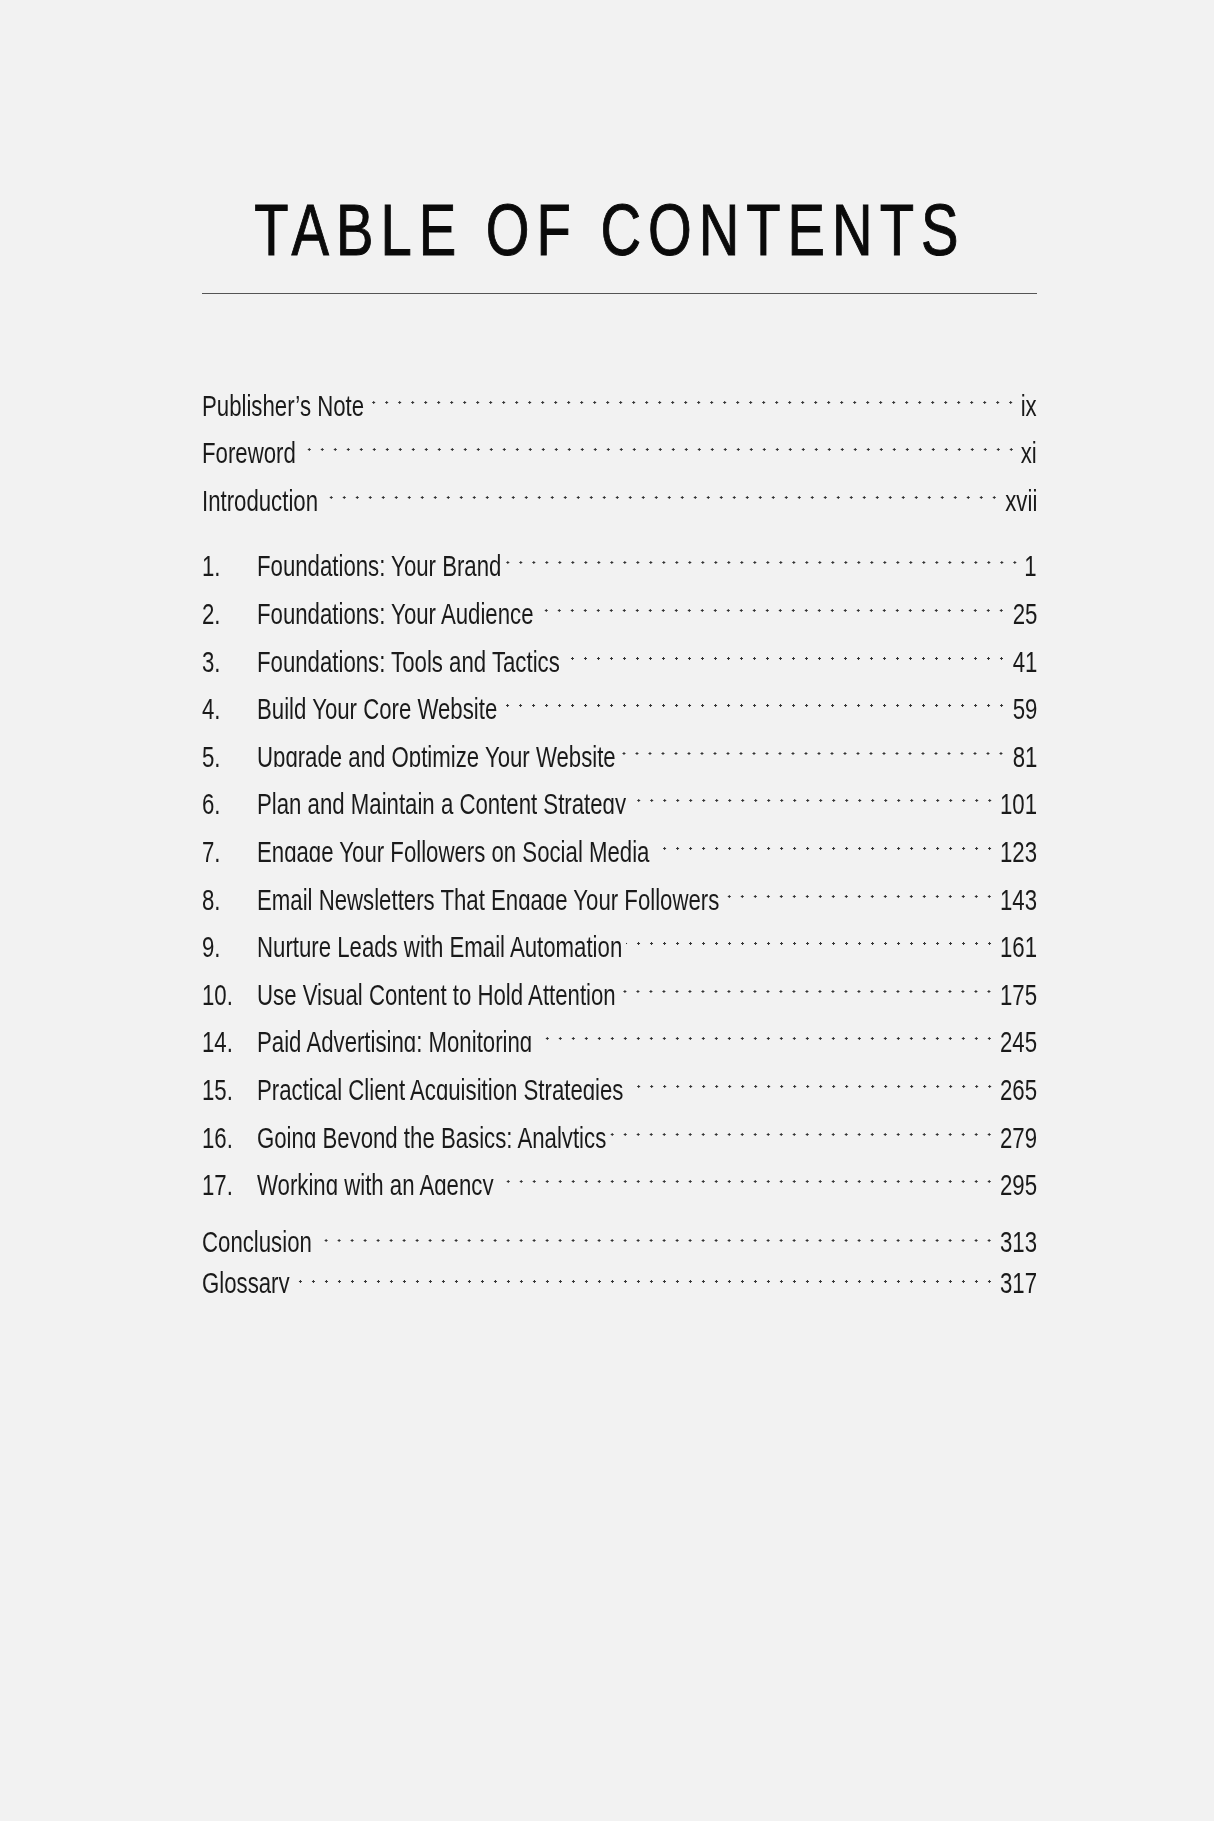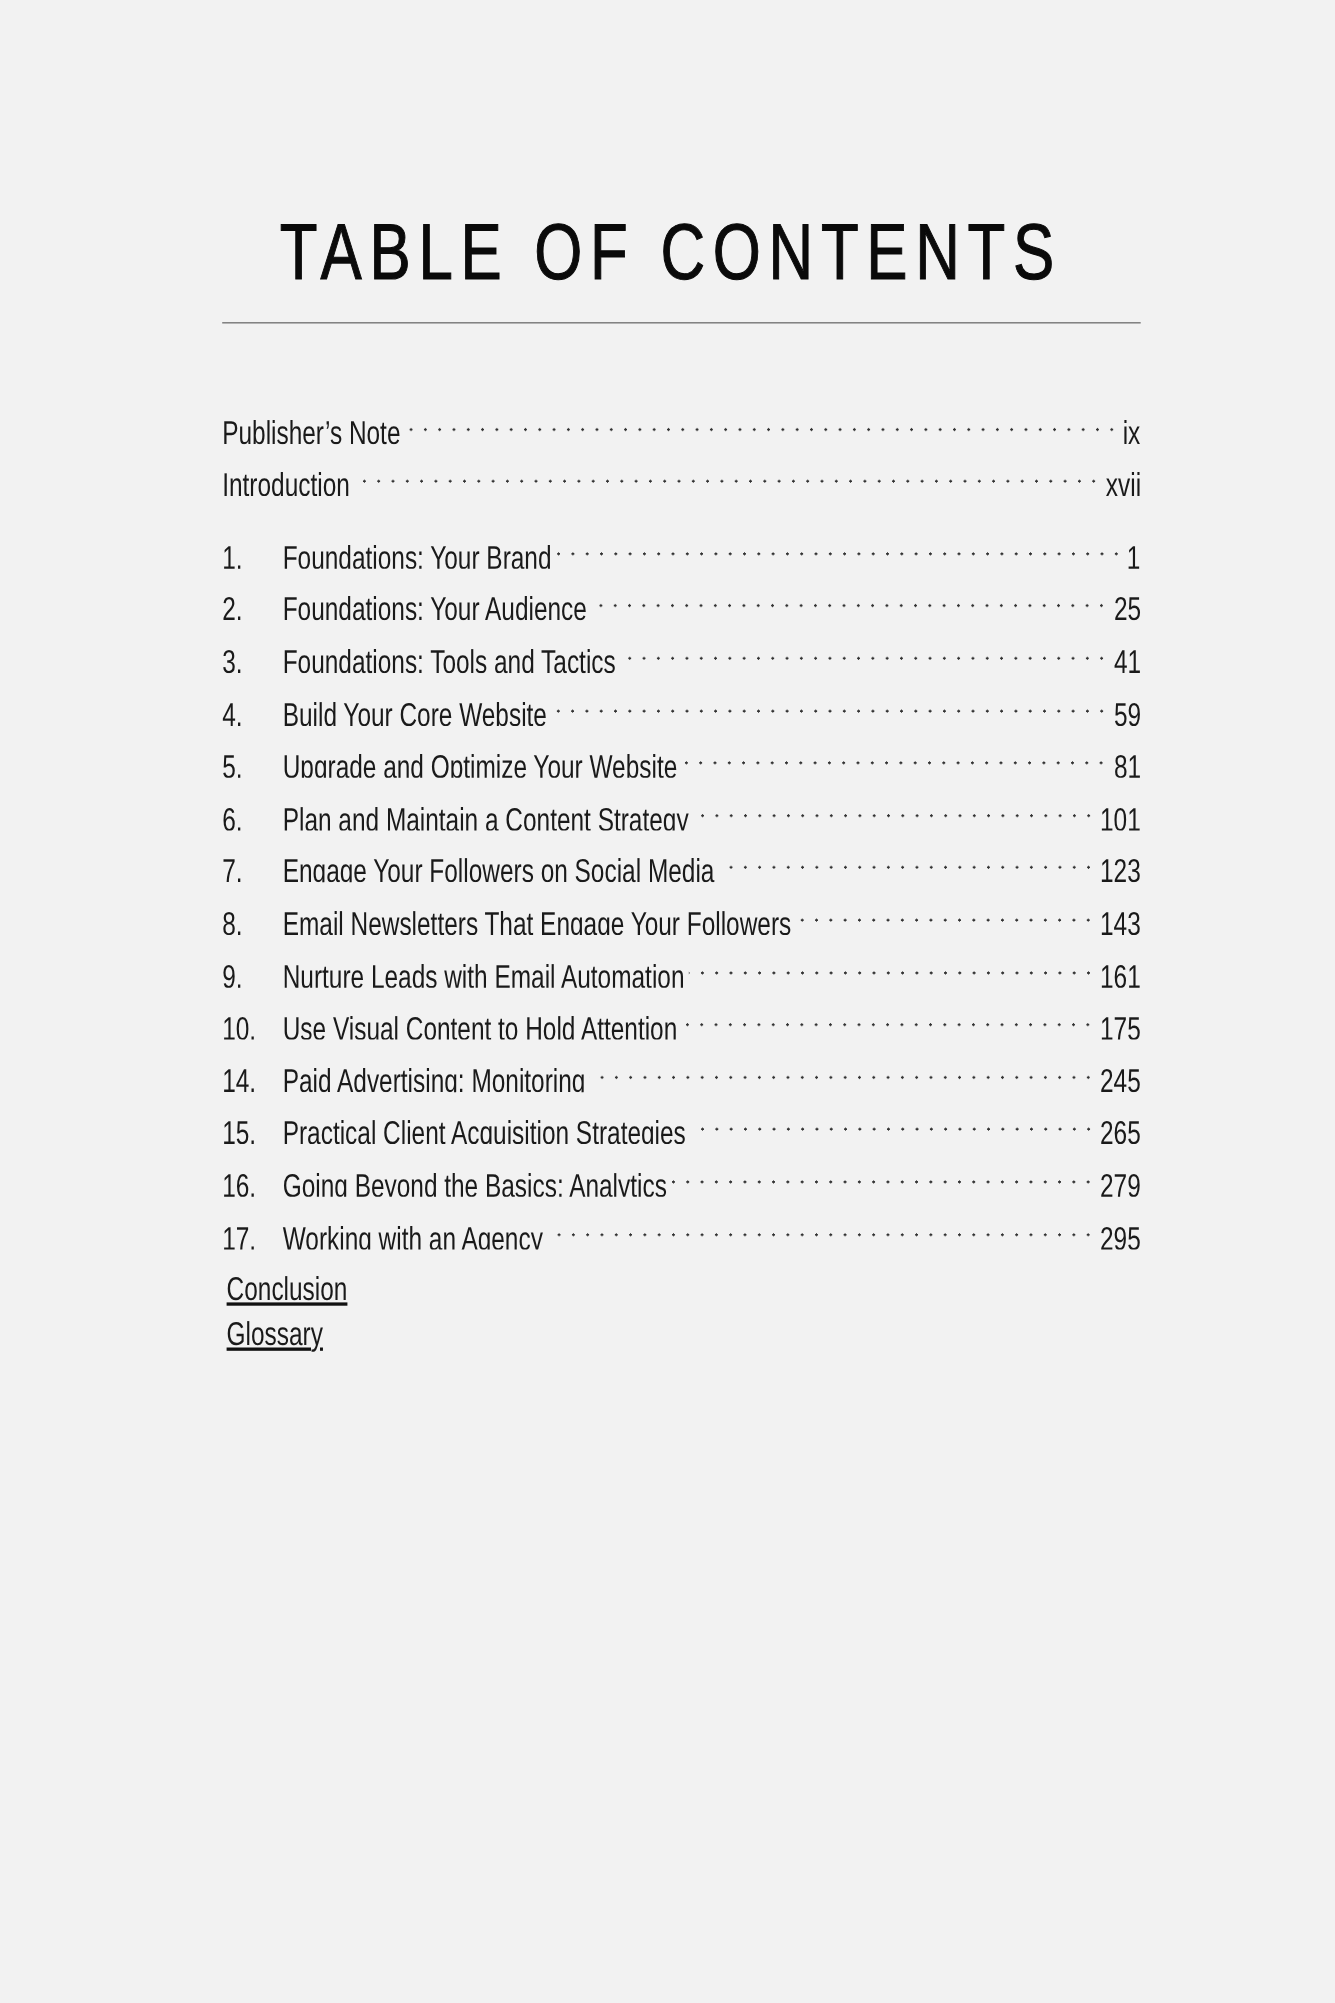--- a/index.html
+++ b/index.html
@@ -36,22 +36,21 @@
       left: 202px;
       width: 835px;
       top: 293px;
       height: 0;
       border-top: 1.5px solid #555555;
     }
     .toc {
       position: absolute;
       left: 202px;
       width: 835px;
-      top: 356px;
-      text-decoration: underline;
+      top: 368px;
     }
     .toc-group {
       margin: 0;
       padding: 0;
       list-style: none;
     }
     .toc-row {
       display: flex;
       align-items: baseline;
       height: 47.6px;
@@ -94,39 +93,44 @@
     }
     .toc-row .page {
       flex: 0 0 auto;
       display: inline-block;
       transform: scaleX(0.74);
       transform-origin: 100% 50%;
       text-align: right;
     }
     .group-front { margin-bottom: 18px; }
     .group-chapters { margin-bottom: 16px; }
-    .group-back .toc-row.tight { height: 41px; line-height: 41px; flex-direction: column; }
+    .group-back .toc-row.tight { height: 41px; line-height: 41px; }
     .group-back .toc-row.tight .leader { height: 41px; }
     .group-back .toc-row.tight .leader::after { bottom: 10px; }
   </style>
 </head>
 <body>
 
 <h1 class="page-title">TABLE OF CONTENTS</h1>
 <div class="title-rule"></div>
 
 <div class="toc">
 
   <ul class="toc-group group-front">
     <li class="toc-row">
       <span class="label-wrap" style="margin-right: -56.9284px;">Publisher’s Note</span>
       <span class="leader"></span>
       <span class="page" style="margin-left: -5.96283px;">ix</span>
     </li>
     <li class="toc-row">
+      <span class="label-wrap" style="margin-right: -33.2281px;">Foreword</span>
+      <span class="leader"></span>
+      <span class="page" style="margin-left: -5.96283px;">xi</span>
+    </li>
+    <li class="toc-row">
       <span class="label-wrap" style="margin-right: -40.9819px;">Introduction</span>
       <span class="leader"></span>
       <span class="page" style="margin-left: -10.9256px;">xvii</span>
     </li>
   </ul>
 
   <ul class="toc-group group-chapters">
     <li class="toc-row">
       <span class="num">1.</span>
       <span class="label-wrap" style="margin-right: -85.615px;">Foundations: Your Brand</span>

